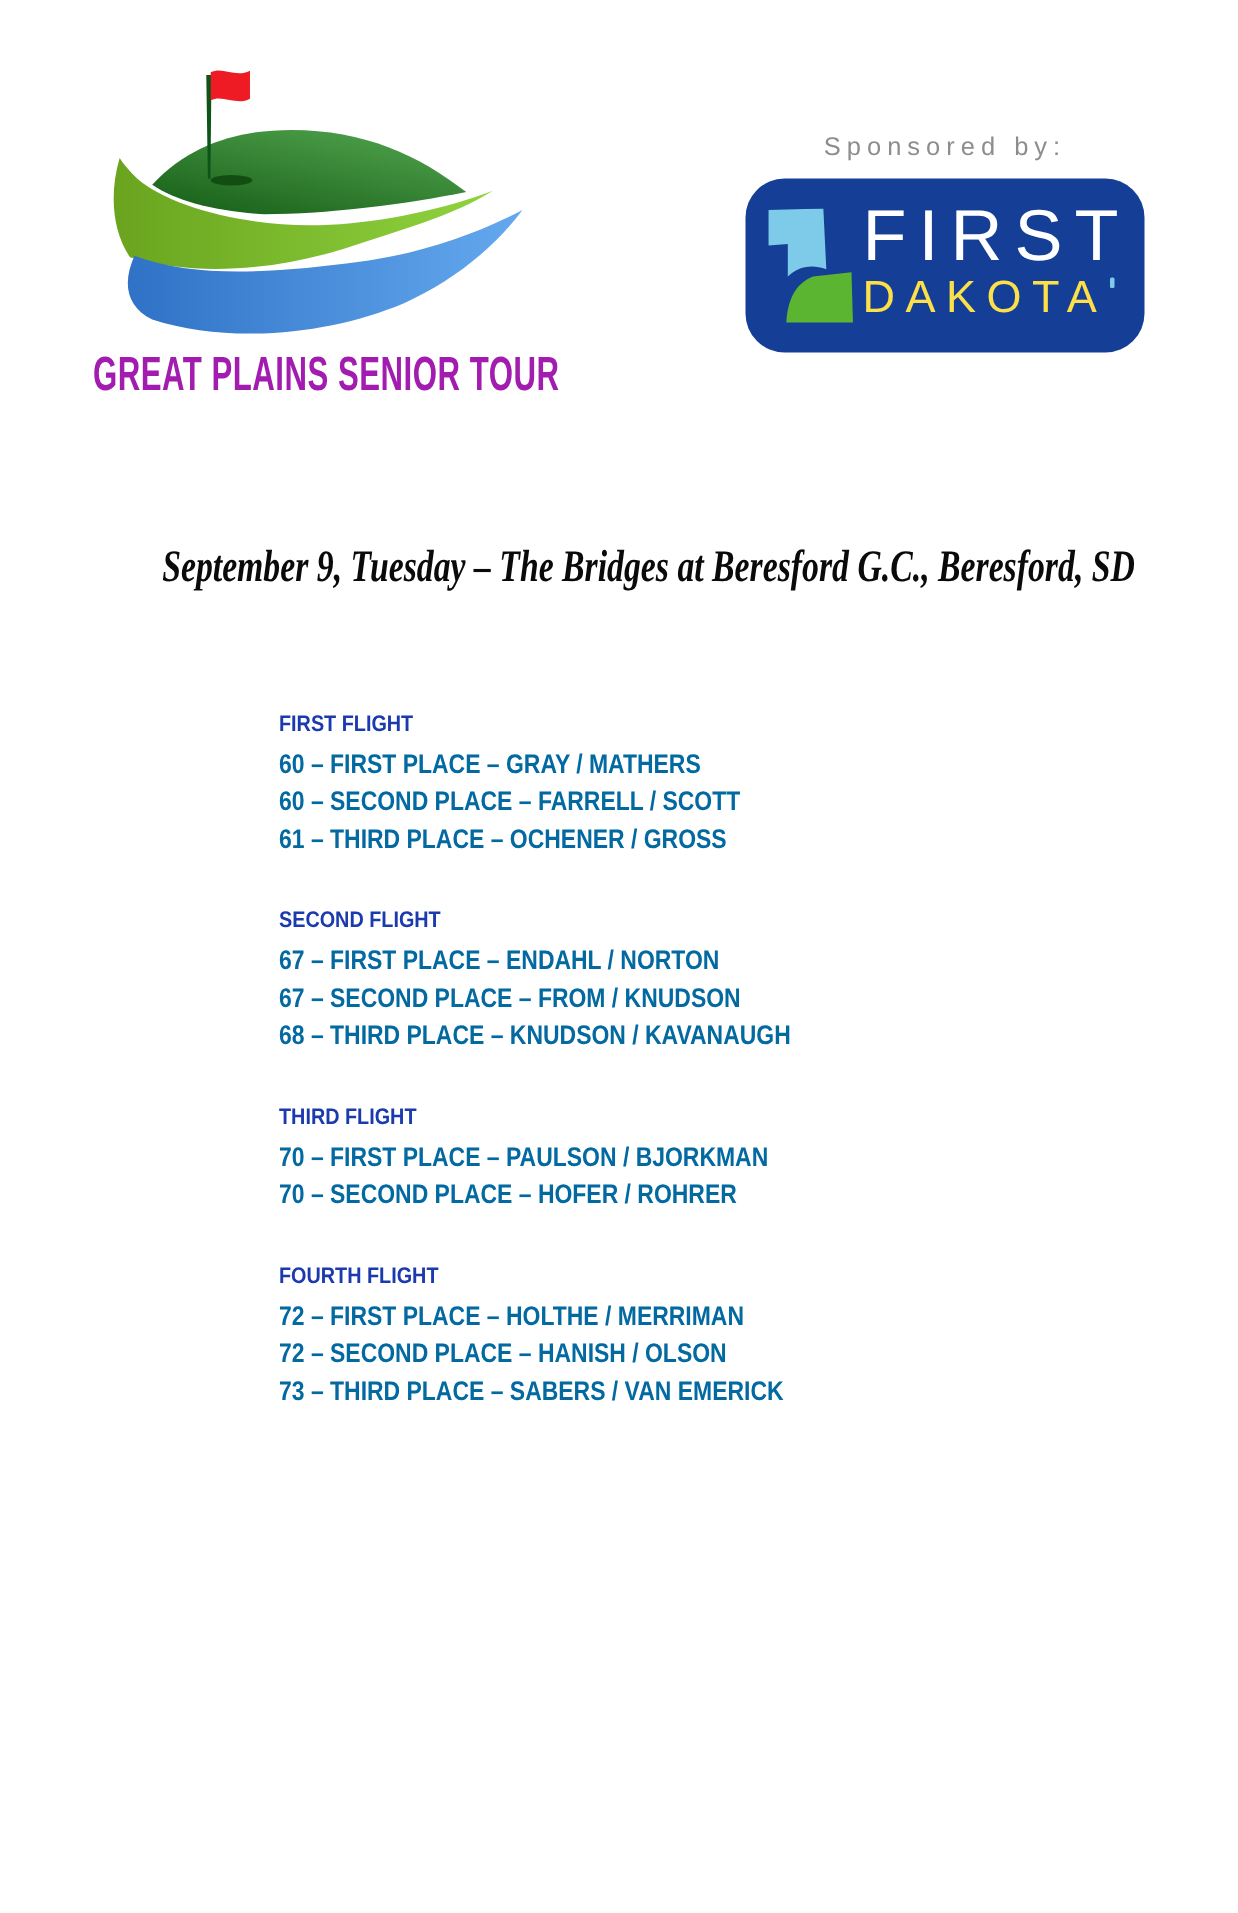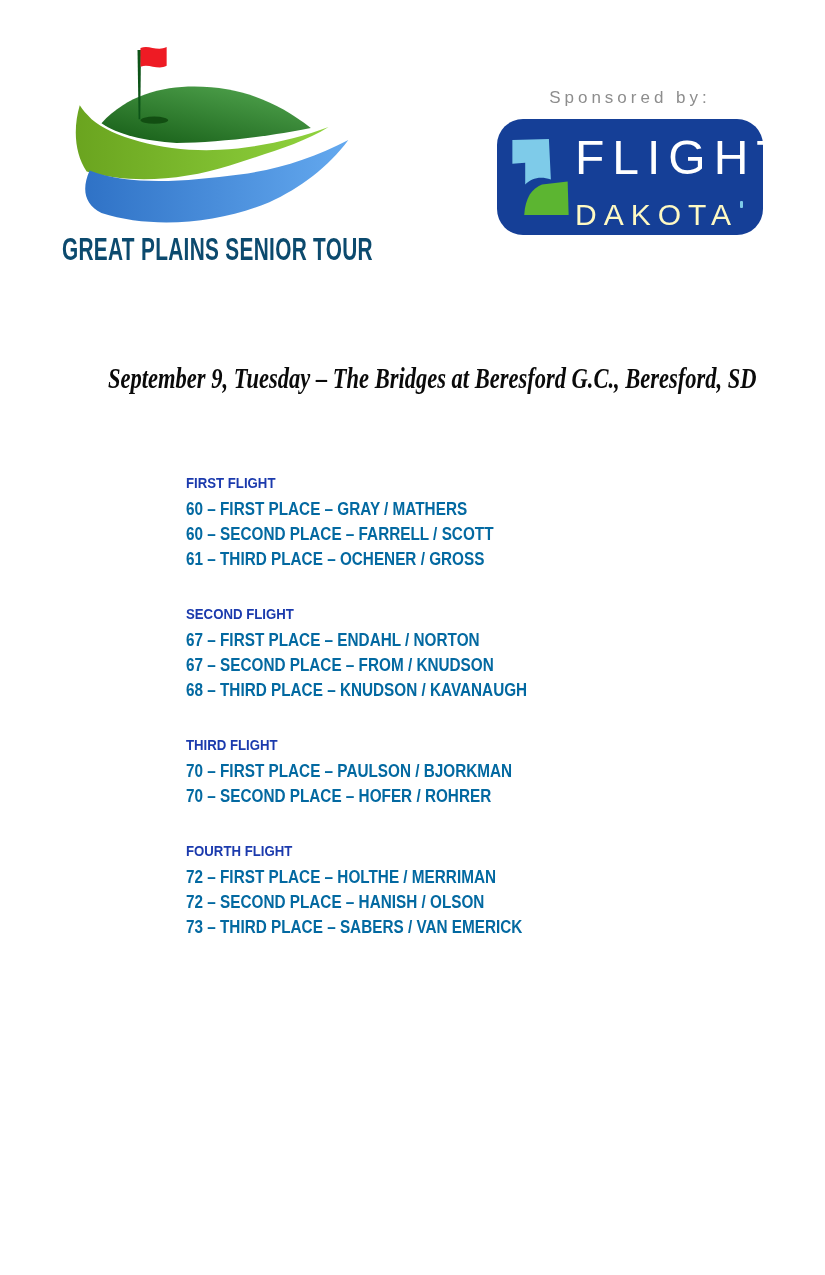--- a/index.html
+++ b/index.html
@@ -6,21 +6,21 @@
   body { margin: 0; background: #ffffff; font-family: "Liberation Sans", sans-serif; }
   .page {
     position: relative; width: 825px; height: 1275px; background: #ffffff; overflow: hidden;
   }
 
   
   .gpst-logo { position: absolute; left: 60px; top: 40px; width: 320px; }
   .gpst-logo svg { display: block; width: 316px; height: 188px; }
   .gpst-wordmark {
     position: absolute; left: 2px; top: 191px; white-space: nowrap;
-    font-weight: bold; font-size: 32px; letter-spacing: 0.5px; color: #0c4a6e;
+    font-weight: bold; font-size: 32px; letter-spacing: 0.5px; color: #a21caf;
   }
   .gpst-wordmark > span { display: inline-block; transform: scaleX(0.65); transform-origin: left center; }
 
   
   .sponsor { position: absolute; left: 497px; top: 88px; width: 266px; }
   .sponsored-by {
     text-align: center; color: #8d8d8d; font-size: 17px; letter-spacing: 4px;
     margin-bottom: 11px; white-space: nowrap;
   }
   .fd-logo {
@@ -28,22 +28,22 @@
     background: #153f97; border-radius: 26px;
   }
   .fd-icon { position: absolute; left: 15px; top: 20px; width: 58px; height: 77px; }
   .fd-text { position: absolute; left: 78px; top: 15px; }
   .fd-first {
     color: #ffffff; font-size: 48px; font-weight: normal; letter-spacing: 8px;
     line-height: 48px; white-space: nowrap;
   }
   .fd-dakota {
     position: relative;
-    color: #fef9c3; font-size: 30px; font-weight: normal; letter-spacing: 7px;
-    line-height: 32px; margin-top: 17px; white-space: nowrap;
+    color: #fde047; font-size: 30px; font-weight: normal; letter-spacing: 7px;
+    line-height: 32px; margin-top: 1px; white-space: nowrap;
   }
   .fd-tm {
     display: inline-block; width: 3px; height: 7px; background: #7ecbe9;
     vertical-align: top; margin-left: 2px; margin-top: 2px; border-radius: 1px;
   }
 
   
   .event-heading {
     position: absolute; left: 0; top: 358px; width: 825px; text-align: left;
     font-family: "Liberation Serif", serif; font-style: italic; font-weight: bold;
@@ -103,21 +103,21 @@
   </div>
 
   <div class="sponsor">
     <div class="sponsored-by">Sponsored by:</div>
     <div class="fd-logo">
       <svg class="fd-icon" viewBox="0 0 58 78" aria-hidden="true">
         <path d="M0 1 L37 0 L39 41 C28 37 19 40 13 46 L13 24 L0 25 Z" fill="#7ecbe9"></path>
         <path d="M30 46 L56 43 L57 77 L12 77 C13 59 20 50 30 46 Z" fill="#5cb531"></path>
       </svg>
       <div class="fd-text">
-        <div class="fd-first">FLIGHT</div>
+        <div class="fd-first">FIRST</div>
         <div class="fd-dakota"><span>DAKOTA</span><span class="fd-tm"></span></div>
       </div>
     </div>
   </div>
 
   <h1 class="event-heading">
     <span>September 9, Tuesday – The Bridges at Beresford G.C., Beresford, SD</span>
   </h1>
 
   <main class="flights">

